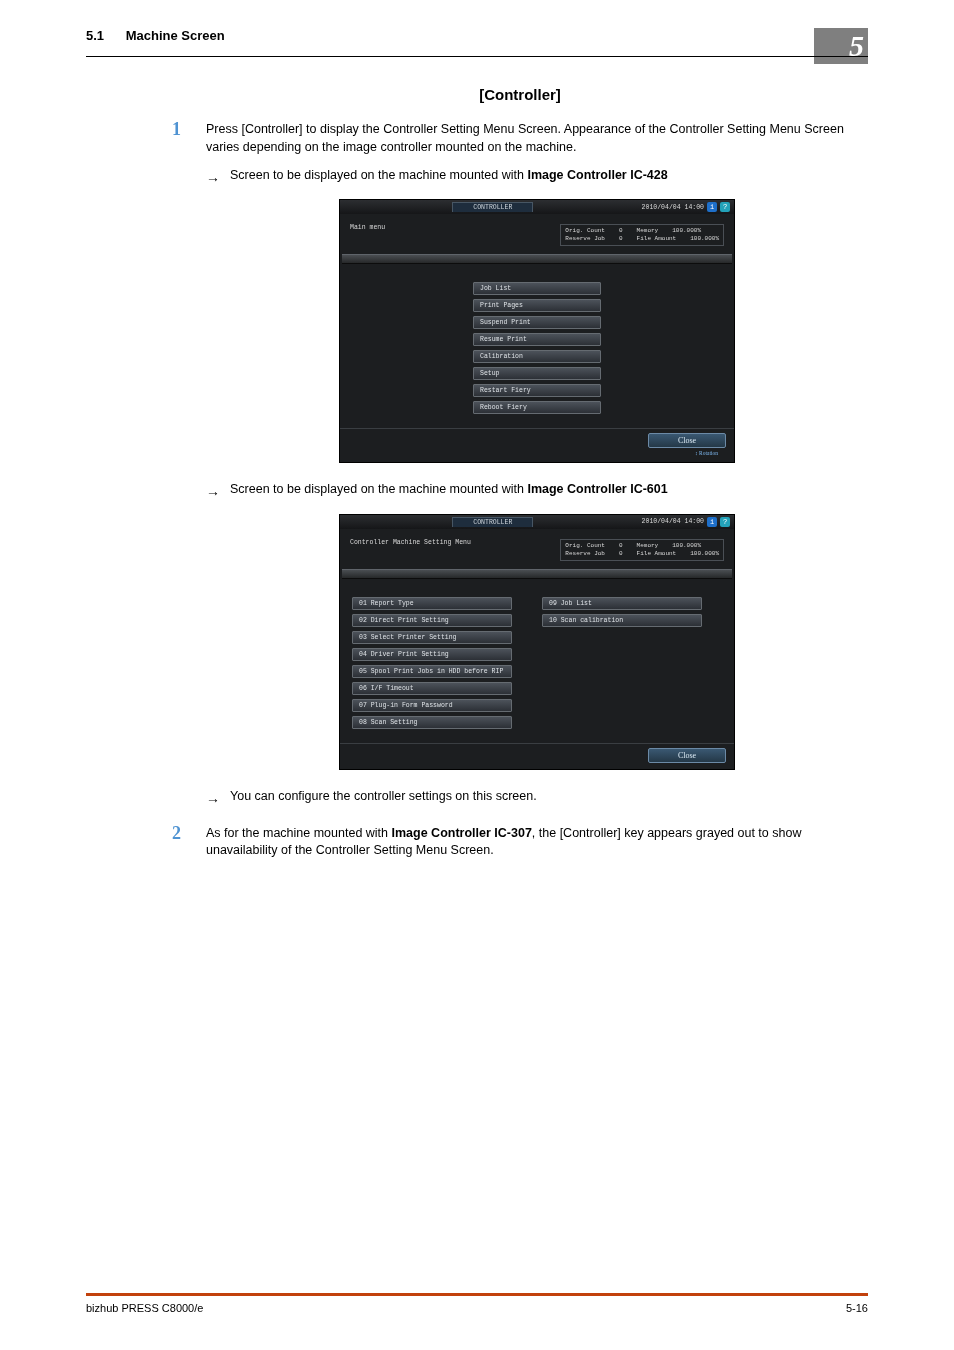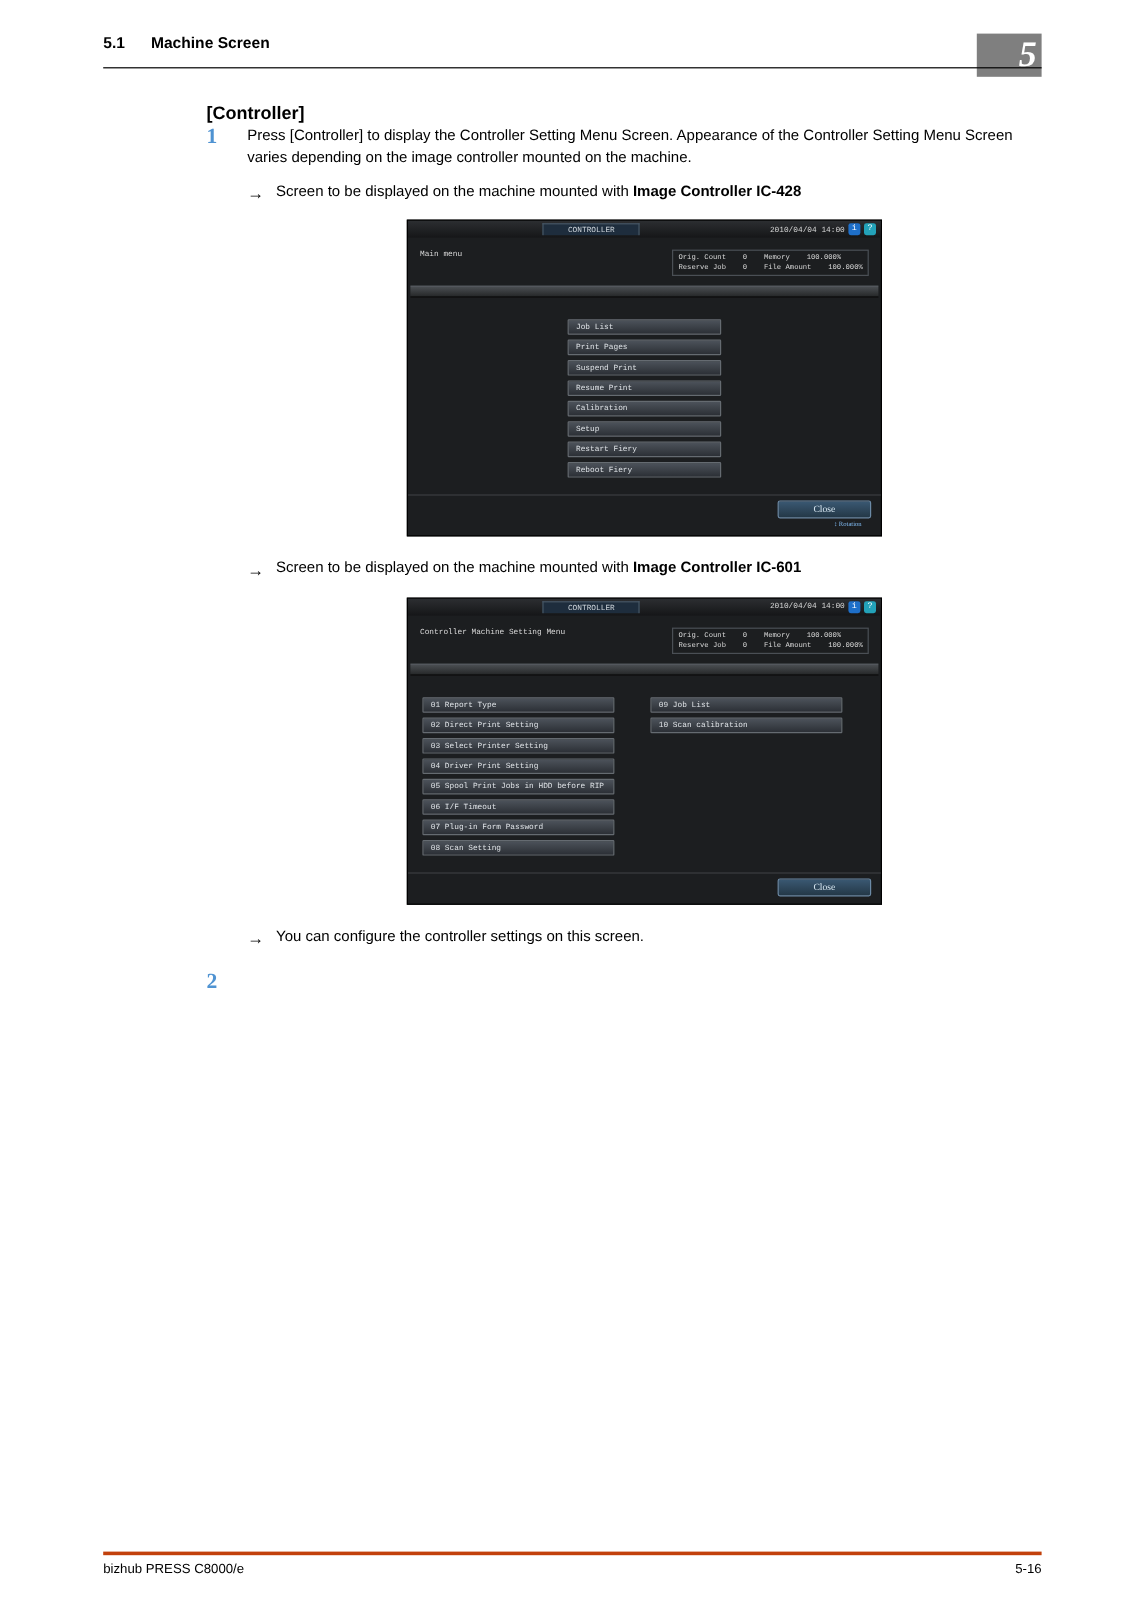--- a/index.html
+++ b/index.html
@@ -45,21 +45,22 @@
 
   
   .content {
     position: absolute;
     top: 86px;
     left: 172px;
     right: 86px;
   }
   .sec-title {
     font-weight: bold; font-size: 15px;
-    margin-bottom: 2px;
+    margin-bottom: 18px;
+    text-align: center;
   }
   ol.steps {
     list-style: none; padding: 0; margin: 0;
   }
   ol.steps > li {
     position: relative;
     padding-left: 34px;
     margin-bottom: 16px;
   }
   .step-num {
@@ -325,20 +326,23 @@
       </div>
 
       <div class="arrow-line">
         <span class="arrow-ico">→</span>
         <span>You can configure the controller settings on this screen.</span>
       </div>
     </li>
 
     <li>
       <span class="step-num">2</span>
+      <p>
+        <span>As for the machine mounted with </span><span class="bold">Image Controller IC-307</span><span>, the [Controller] key appears grayed out to show unavailability of the Controller Setting Menu Screen.</span>
+      </p>
     </li>
   </ol>
 </div>
 
 <div class="pg-foot">
   <span>bizhub PRESS C8000/e</span>
   <span>5-16</span>
 </div>
 
 </body></html>

